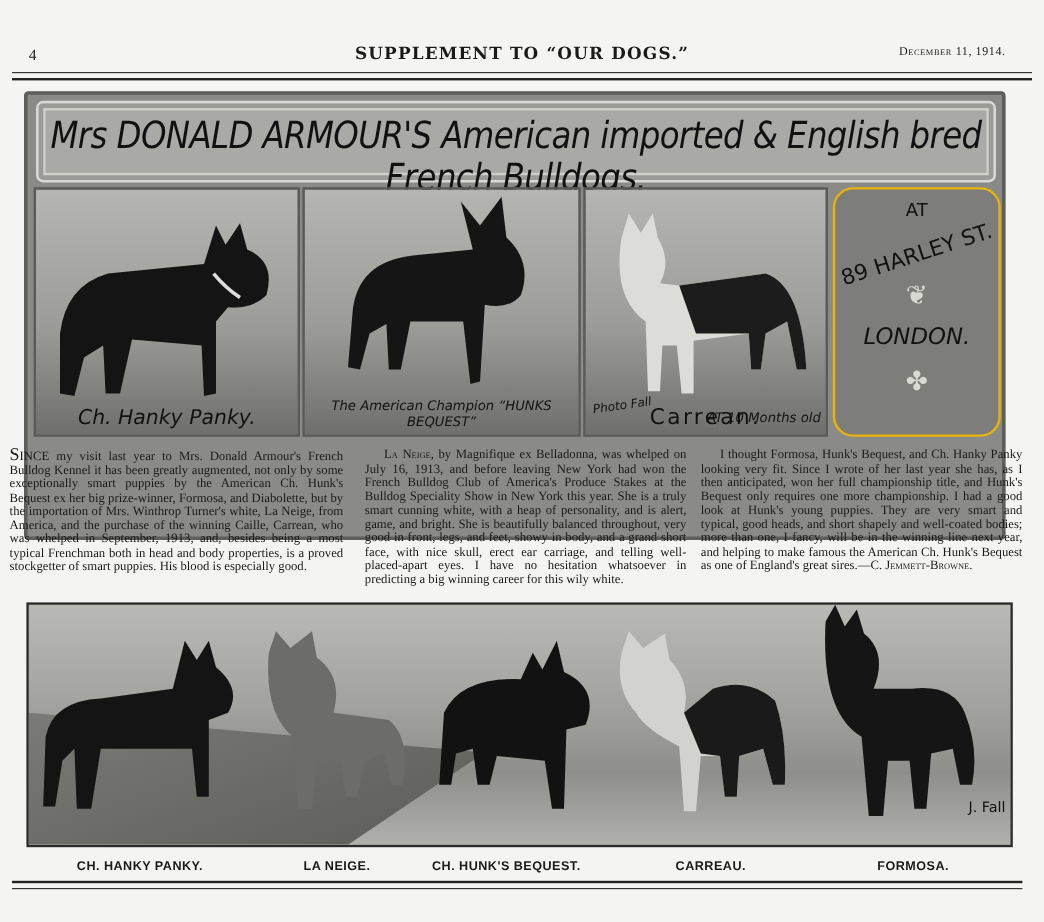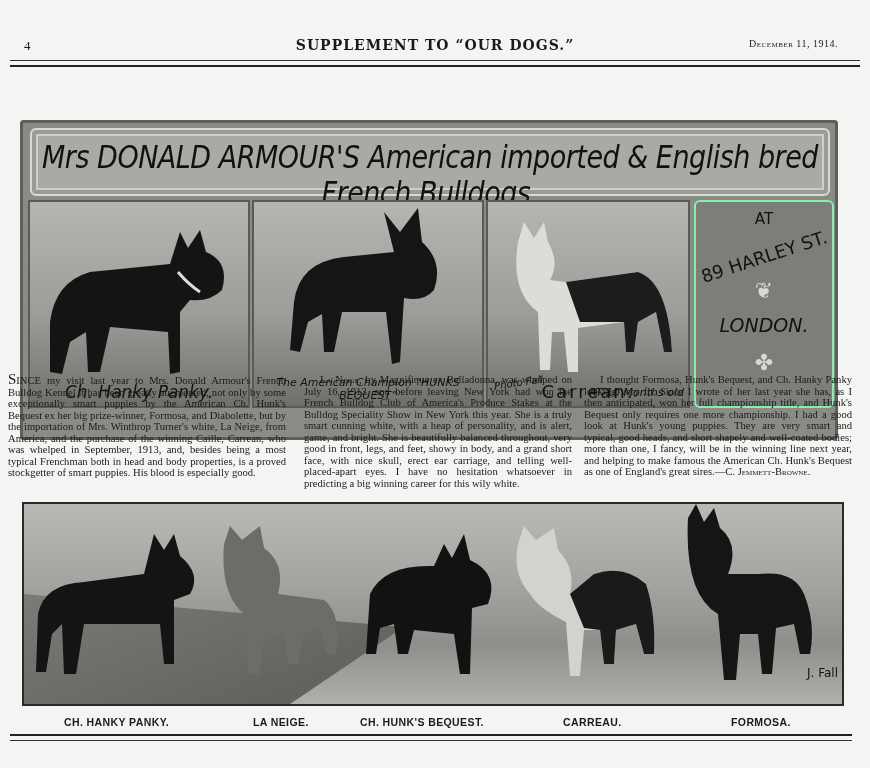--- a/index.html
+++ b/index.html
@@ -13,25 +13,24 @@
   .abs { position:absolute; }
 
   
   .page-num { left:24px; top:38px; font-size:13px; }
   .masthead { left:0; width:870px; top:37px; text-align:center; font-family:"DejaVu Serif", serif; font-weight:bold; font-size:14px; letter-spacing:1px; }
   .date { right:32px; top:38px; font-size:10px; font-variant:small-caps; letter-spacing:0.5px; }
   .rule-top { left:10px; right:10px; top:60px; height:4px; border-top:1px solid #333; border-bottom:2px solid #222; }
 
   
   .ad {
-    left:20px; top:76px; width:818px; height:320px;
+    left:20px; top:76px; width:818px; height:374px;
     background:#8a8a87;
     border-radius:4px;
     box-shadow: inset 0 0 0 3px #5e5e5b;
-    margin-top: 44px;
   }
   .ad-title-box {
     position:absolute; left:10px; top:8px; width:796px; height:64px;
     border:2px solid #d8d8d4; border-radius:6px;
     background:#a9a9a5;
     box-shadow: inset 0 0 0 4px #9a9a96, inset 0 0 0 6px #cfcfca;
   }
   .ad-title {
     position:absolute; left:0; right:0; top:14px; text-align:center;
     font-family:"DejaVu Sans", sans-serif; font-style:italic; font-size:27px;
@@ -50,21 +49,21 @@
   .ph1 { left:8px; width:218px; }
   .ph2 { left:232px; width:228px; }
   .ph3 { left:466px; width:200px; }
   .ph3 .photo-credit { position:absolute; left:6px; bottom:18px; font-family:"DejaVu Sans",sans-serif; font-style:italic; font-size:10px; line-height:11px; color:#111; transform:rotate(-8deg); }
   .ph3 .age { position:absolute; right:4px; bottom:8px; font-family:"DejaVu Sans",sans-serif; font-style:italic; font-size:11px; line-height:11px; text-align:right; color:#111; }
   .ph3 .caption { text-align:center; padding-left:0; font-size:18px; letter-spacing:2px; font-style:normal; }
   .ph2 .caption { font-size:11px; }
 
   .address {
     position:absolute; left:674px; top:80px; width:136px; height:204px;
-    background:#7d7d7a; border:2px solid #86efac; border-radius:6px;
+    background:#7d7d7a; border:2px solid #eab308; border-radius:17px;
     color:#111; font-family:"DejaVu Sans", sans-serif; text-align:center;
   }
   .address .at { position:absolute; top:8px; left:0; right:0; font-size:15px; }
   .address .street { position:absolute; top:44px; left:0; right:0; font-size:18px; transform:rotate(-18deg); }
   .address .city { position:absolute; top:112px; left:0; right:0; font-size:19px; font-style:italic; }
   .flourish { position:absolute; left:0; right:0; color:#d9d9d4; font-size:22px; }
 
   
   .dog { position:absolute; }
 

